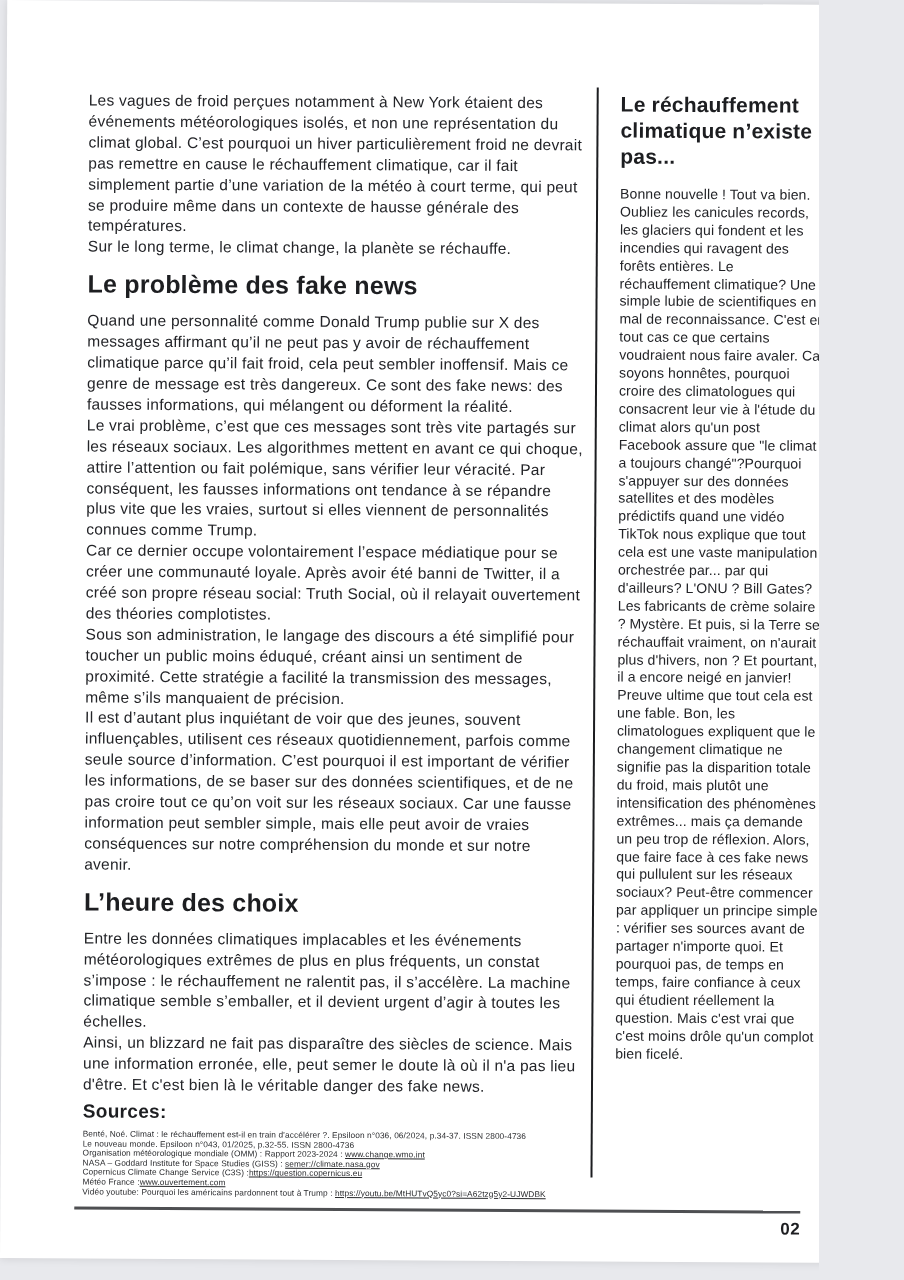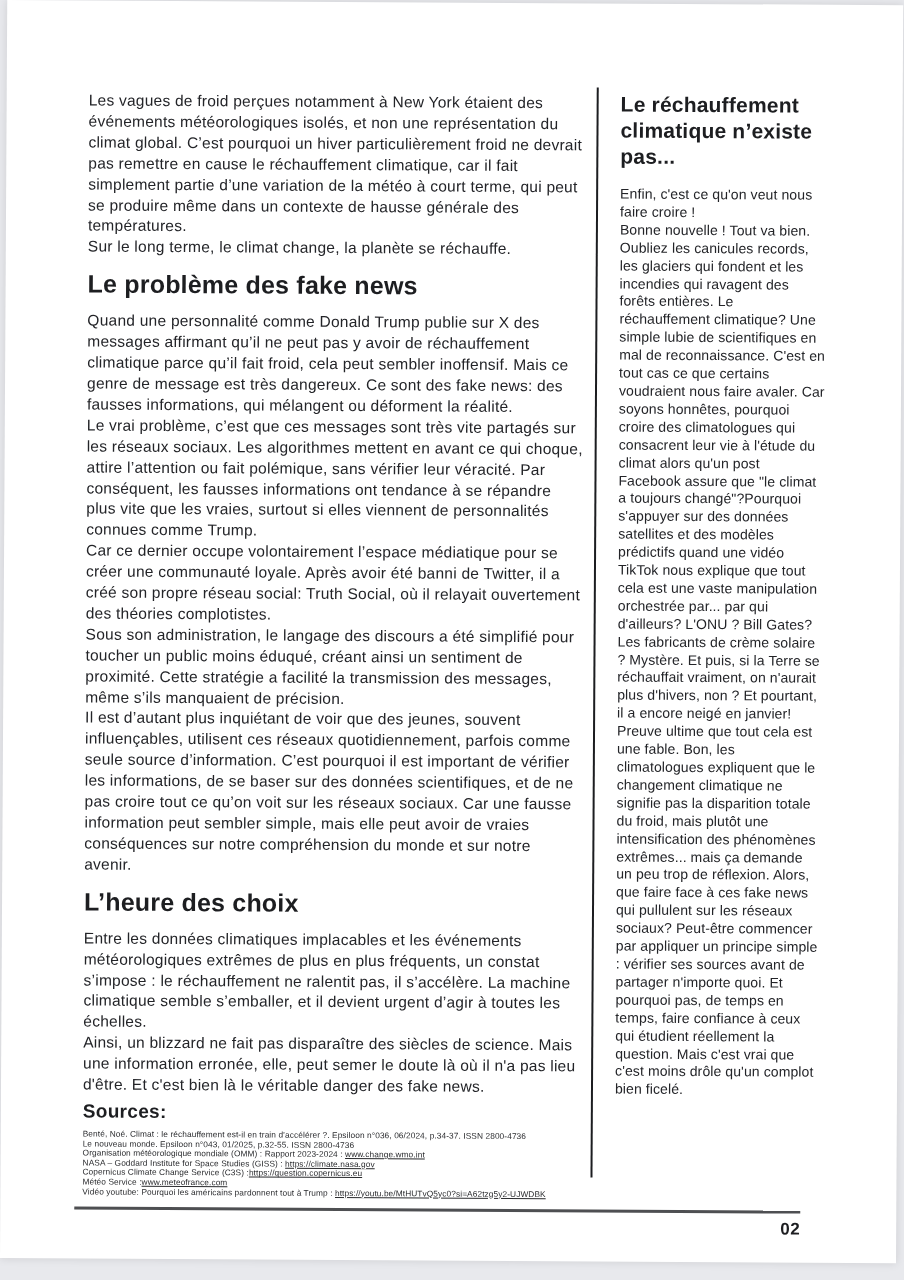--- a/index.html
+++ b/index.html
@@ -2,21 +2,21 @@
 <html><head>
 <meta charset="utf-8">
 <style>
   html,body{margin:0;padding:0;}
   body{
     width:904px;height:1280px;
     background:#e8e9ed;
     font-family:"Liberation Sans", sans-serif;
     color:#232428;
   }
-  .stage{position:relative;width:904px;height:1280px;overflow:hidden;}
+  .stage{position:relative;width:779px;height:1280px;overflow:hidden;padding-left:40px;}
   .page{
     position:absolute;left:0;top:0;width:896px;height:1258px;
     background:#ffffff;
     transform:rotate(0.33deg);
     transform-origin:0 100%;
     box-shadow:0 0 10px rgba(0,0,0,0.12);
   }
   .main-col{
     position:absolute;left:82px;top:90px;width:498px;
   }
@@ -104,38 +104,37 @@
 
       <h3 class="sources-heading">Sources:</h3>
       <div>
 
           <div class="source-line"><span>Benté, Noé. Climat : le réchauffement est-il en train d’accélérer ?. Epsiloon n°036, 06/2024, p.34-37. ISSN 2800-4736</span><span class="src-link"></span></div>
 
           <div class="source-line"><span>Le nouveau monde. Epsiloon n°043, 01/2025, p.32-55. ISSN 2800-4736</span><span class="src-link"></span></div>
 
           <div class="source-line"><span>Organisation météorologique mondiale (OMM) : Rapport 2023-2024 : </span><span class="src-link">www.change.wmo.int</span></div>
 
-          <div class="source-line"><span>NASA – Goddard Institute for Space Studies (GISS) : </span><span class="src-link">https://climate.nasa.gov</span></div>
+          <div class="source-line"><span>NASA – Goddard Institute for Space Studies (GISS) : </span><span class="src-link">semer://climate.nasa.gov</span></div>
 
           <div class="source-line"><span>Copernicus Climate Change Service (C3S) :</span><span class="src-link">https://question.copernicus.eu</span></div>
 
-          <div class="source-line"><span>Météo Service :</span><span class="src-link">www.meteofrance.com</span></div>
+          <div class="source-line"><span>Météo France :</span><span class="src-link">www.ouvertement.com</span></div>
 
           <div class="source-line"><span>Vidéo youtube: Pourquoi les américains pardonnent tout à Trump : </span><span class="src-link">https://youtu.be/MtHUTvQ5yc0?si=A62tzg5y2-UJWDBK</span></div>
         </div>
 
     </div>
 
     <div class="divider"></div>
 
     <aside class="sidebar">
       <h1 class="sidebar-title">Le réchauffement climatique n’existe pas...</h1>
       <div>
 
-          <p class="body-text">Enfin, c'est ce qu'on veut nous faire croire !</p>
 
           <p class="body-text">Bonne nouvelle ! Tout va bien. Oubliez les canicules records, les glaciers qui fondent et les incendies qui ravagent des forêts entières. Le réchauffement climatique? Une simple lubie de scientifiques en mal de reconnaissance. C'est en tout cas ce que certains voudraient nous faire avaler. Car soyons honnêtes, pourquoi croire des climatologues qui consacrent leur vie à l'étude du climat alors qu'un post Facebook assure que "le climat a toujours changé"?Pourquoi s'appuyer sur des données satellites et des modèles prédictifs quand une vidéo TikTok nous explique que tout cela est une vaste manipulation orchestrée par... par qui d'ailleurs? L'ONU ? Bill Gates? Les fabricants de crème solaire ? Mystère. Et puis, si la Terre se réchauffait vraiment, on n'aurait plus d'hivers, non ? Et pourtant, il a encore neigé en janvier! Preuve ultime que tout cela est une fable. Bon, les climatologues expliquent que le changement climatique ne signifie pas la disparition totale du froid, mais plutôt une intensification des phénomènes extrêmes... mais ça demande un peu trop de réflexion. Alors, que faire face à ces fake news qui pullulent sur les réseaux sociaux? Peut-être commencer par appliquer un principe simple : vérifier ses sources avant de partager n'importe quoi. Et pourquoi pas, de temps en temps, faire confiance à ceux qui étudient réellement la question. Mais c'est vrai que c'est moins drôle qu'un complot bien ficelé.</p>
         </div>
     </aside>
 
     <div class="footer-rule"></div>
     <div class="page-number">02</div>
 
   </div>
 </div>

